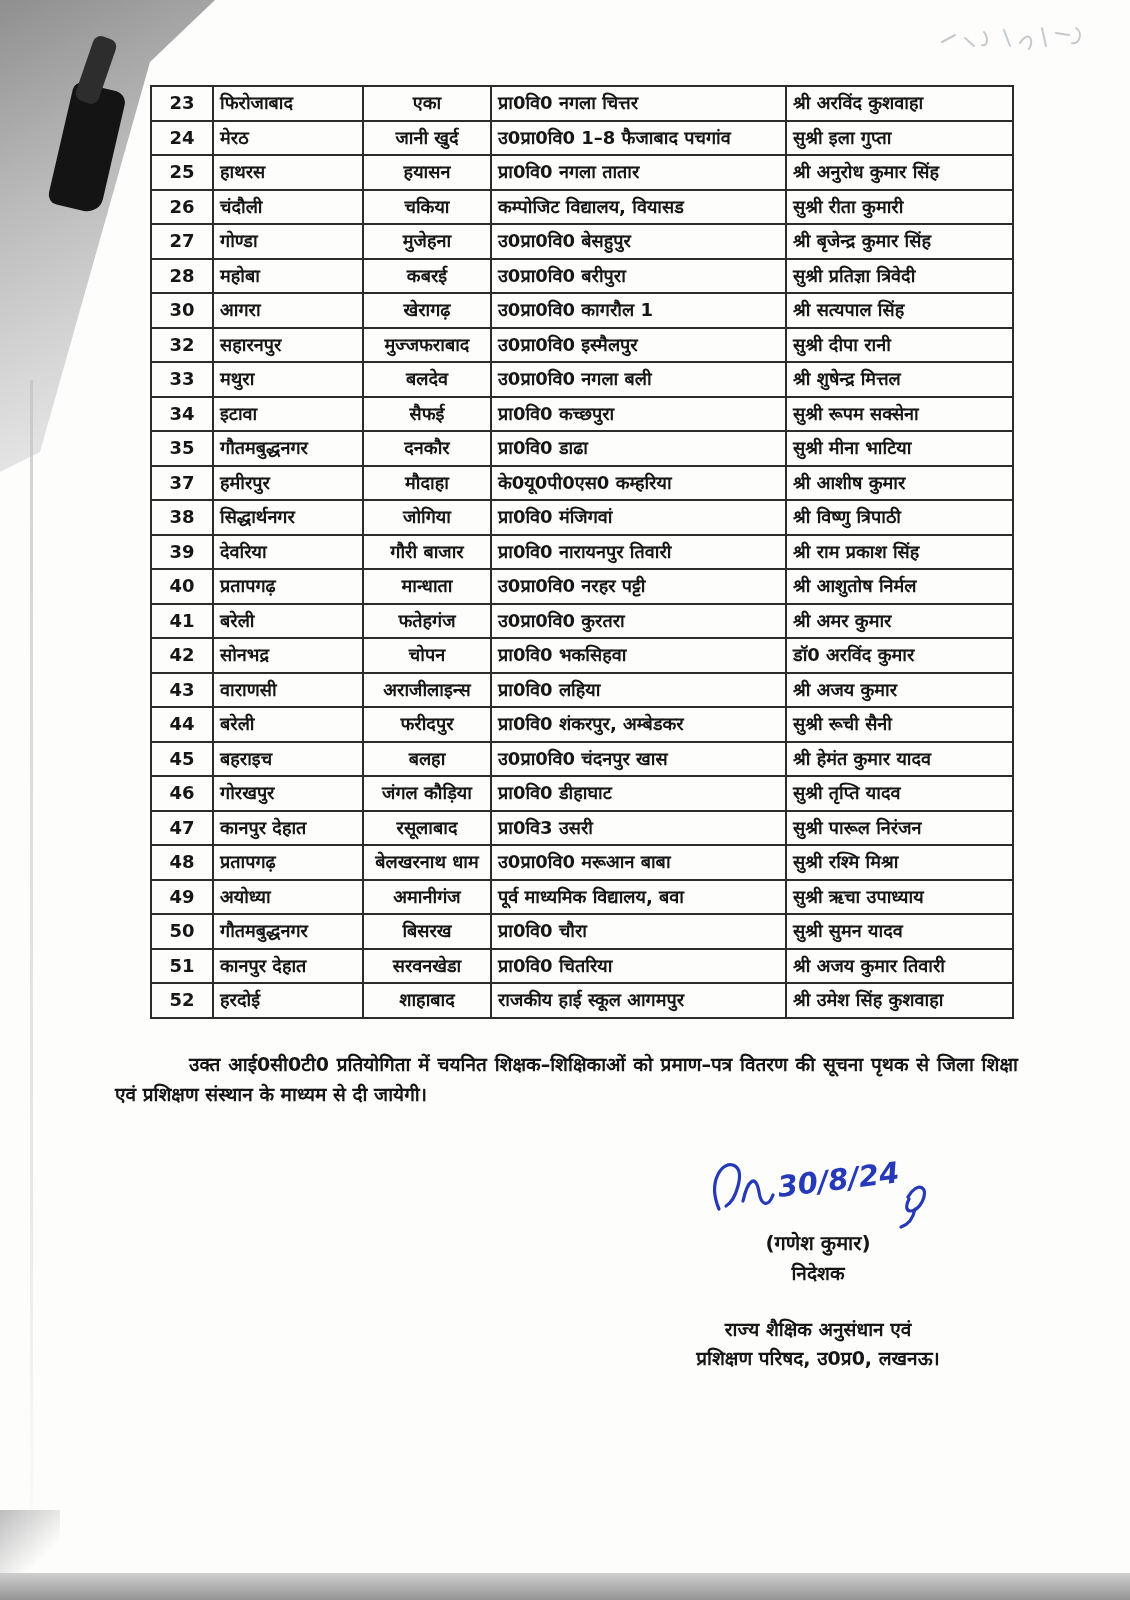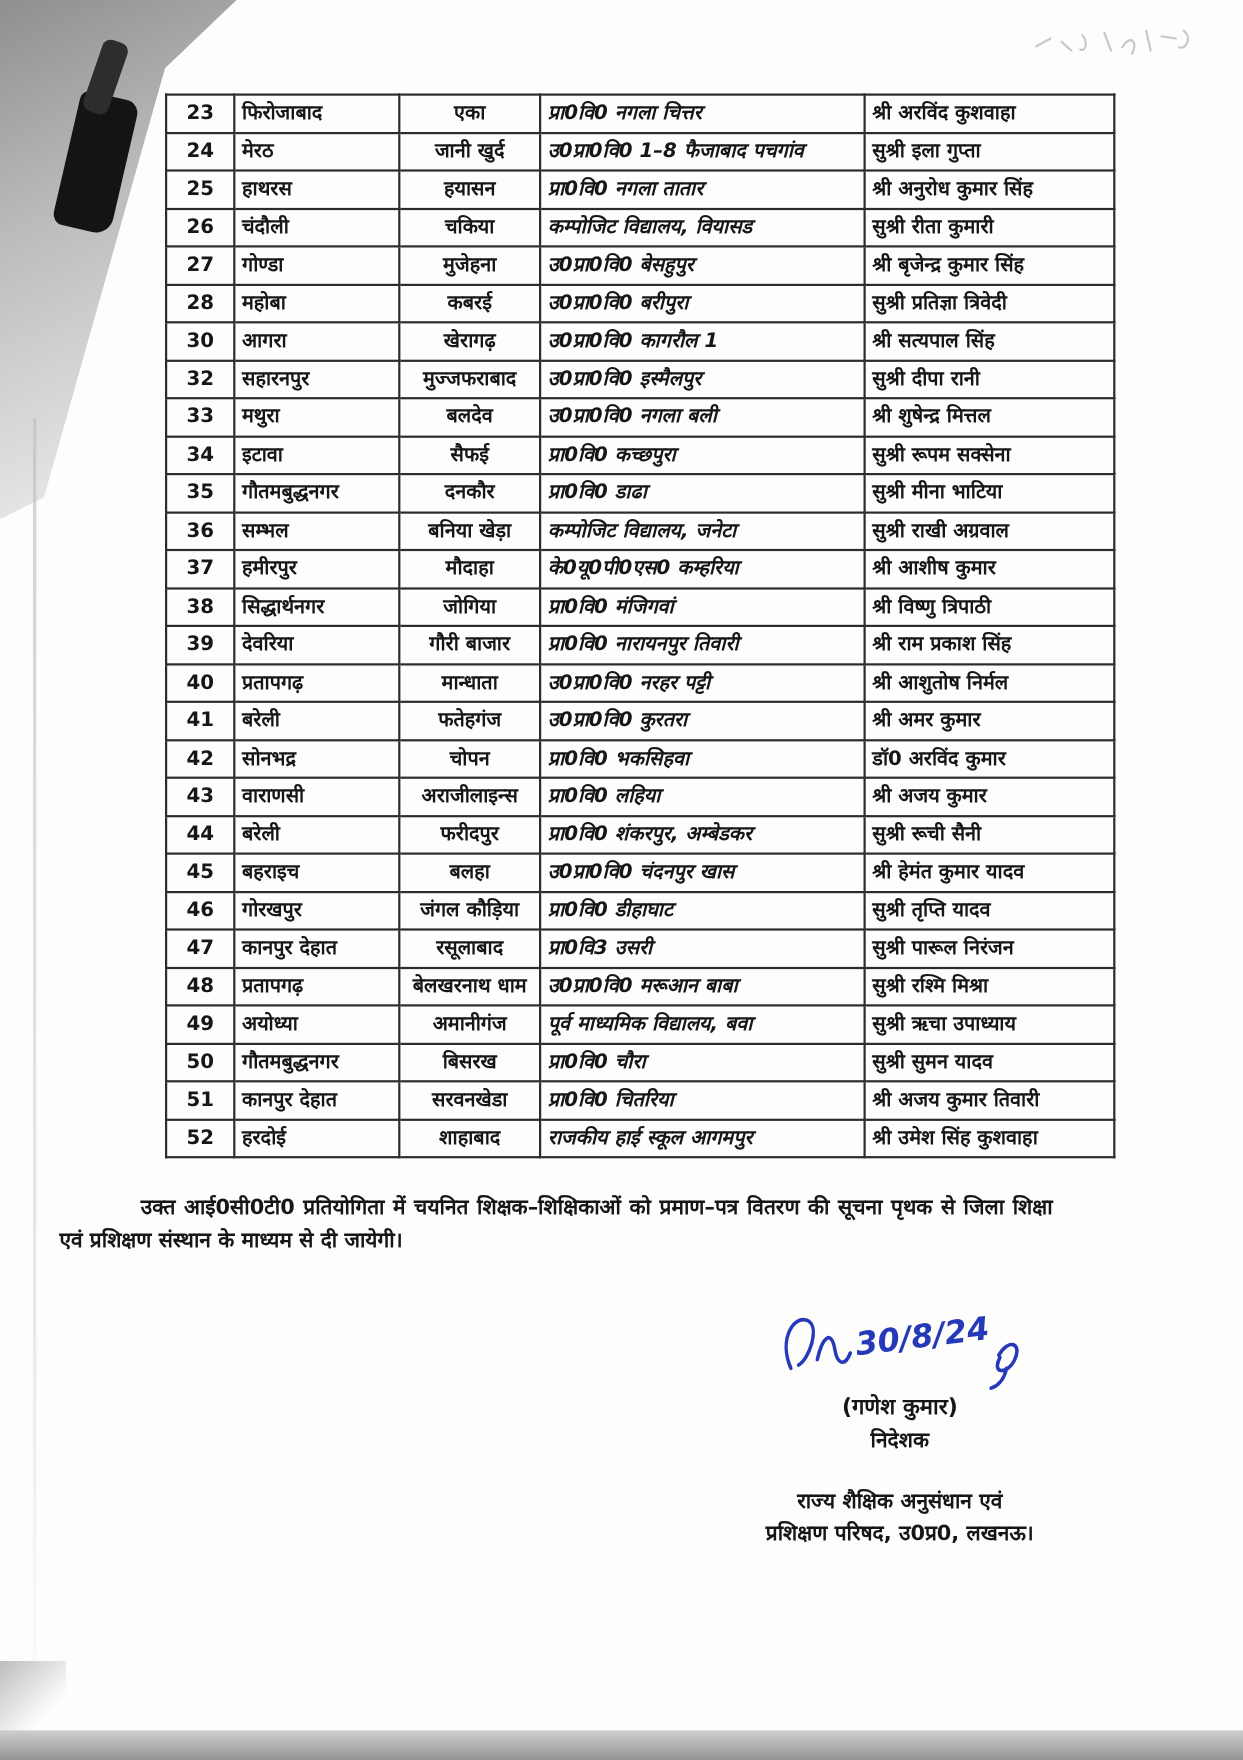--- a/index.html
+++ b/index.html
@@ -46,24 +46,24 @@
   }
   table.doc-table td{
     border:2px solid #2c2c2c;
     font-size:18px;font-weight:600;line-height:1.25;
     padding:5px 6px;vertical-align:middle;
     overflow:hidden;
   }
   td.col-sno{text-align:center;}
   td.col-district{text-align:left;padding-left:9px;}
   td.col-block{text-align:center;}
-  td.col-school{text-align:left;padding-left:10px;font-style:italic;}
+  td.col-school{text-align:left;padding-left:10px;}
   td.col-teacher{text-align:left;padding-left:10px;}
   p.para{
-    margin:30px 0 0 54px;width:903px;
+    margin:30px 0 0 115px;width:903px;
     font-size:19px;font-weight:600;line-height:1.6;
     text-indent:74px;text-align:justify;
   }
   .sig-block{
     margin:46px 0 0 648px;width:340px;text-align:center;
     font-size:19px;font-weight:600;
   }
   .sig-salutation{text-align:center;transform:translateX(-12px);}
   .sig-svg{display:block;margin:-4px auto -12px auto;}
   .sig-name{font-size:20px;font-weight:700;margin-top:12px;}
@@ -176,27 +176,20 @@
             <td class="col-block">सैफई</td>
             <td class="col-school">प्रा0वि0 कच्छपुरा</td>
             <td class="col-teacher">सुश्री रूपम सक्सेना</td>
           </tr>
           <tr>
             <td class="col-sno">35</td>
             <td class="col-district">गौतमबुद्धनगर</td>
             <td class="col-block">दनकौर</td>
             <td class="col-school">प्रा0वि0 डाढा</td>
             <td class="col-teacher">सुश्री मीना भाटिया</td>
-          </tr>
-          <tr>
-            <td class="col-sno">36</td>
-            <td class="col-district">सम्भल</td>
-            <td class="col-block">बनिया खेड़ा</td>
-            <td class="col-school">कम्पोजिट विद्यालय, जनेटा</td>
-            <td class="col-teacher">सुश्री राखी अग्रवाल</td>
           </tr>
           <tr>
             <td class="col-sno">37</td>
             <td class="col-district">हमीरपुर</td>
             <td class="col-block">मौदाहा</td>
             <td class="col-school">के0यू0पी0एस0 कम्हरिया</td>
             <td class="col-teacher">श्री आशीष कुमार</td>
           </tr>
           <tr>
             <td class="col-sno">38</td>

